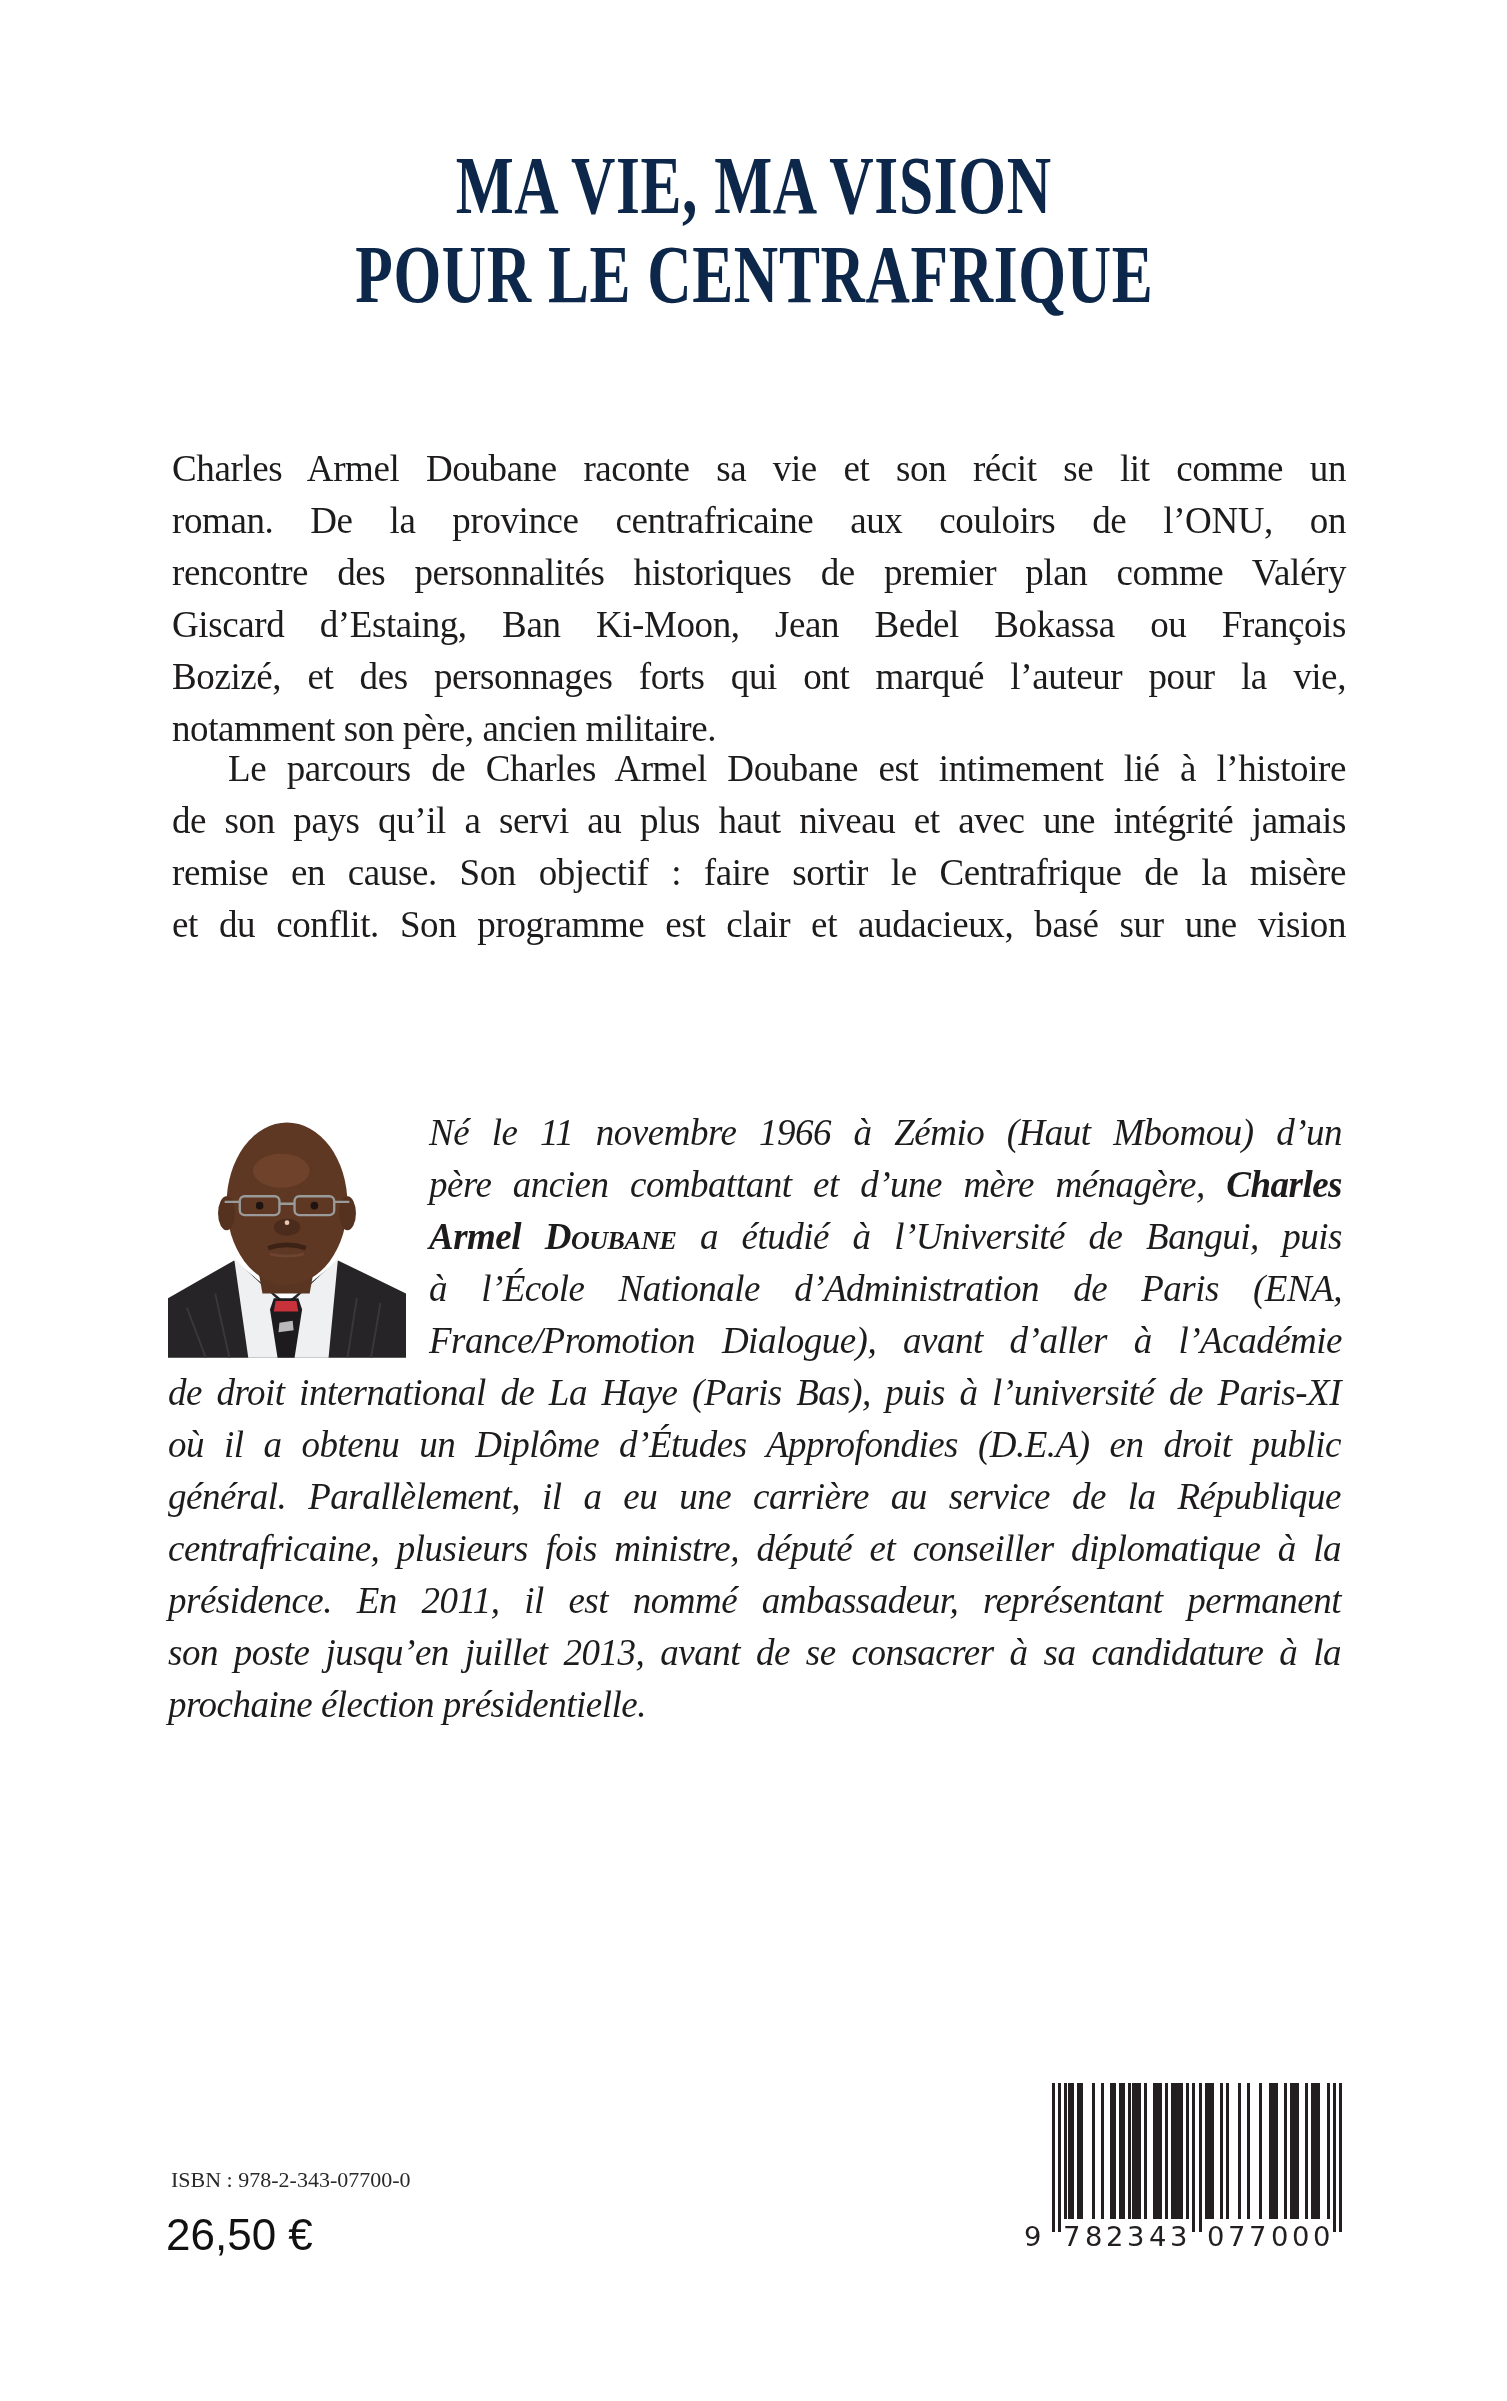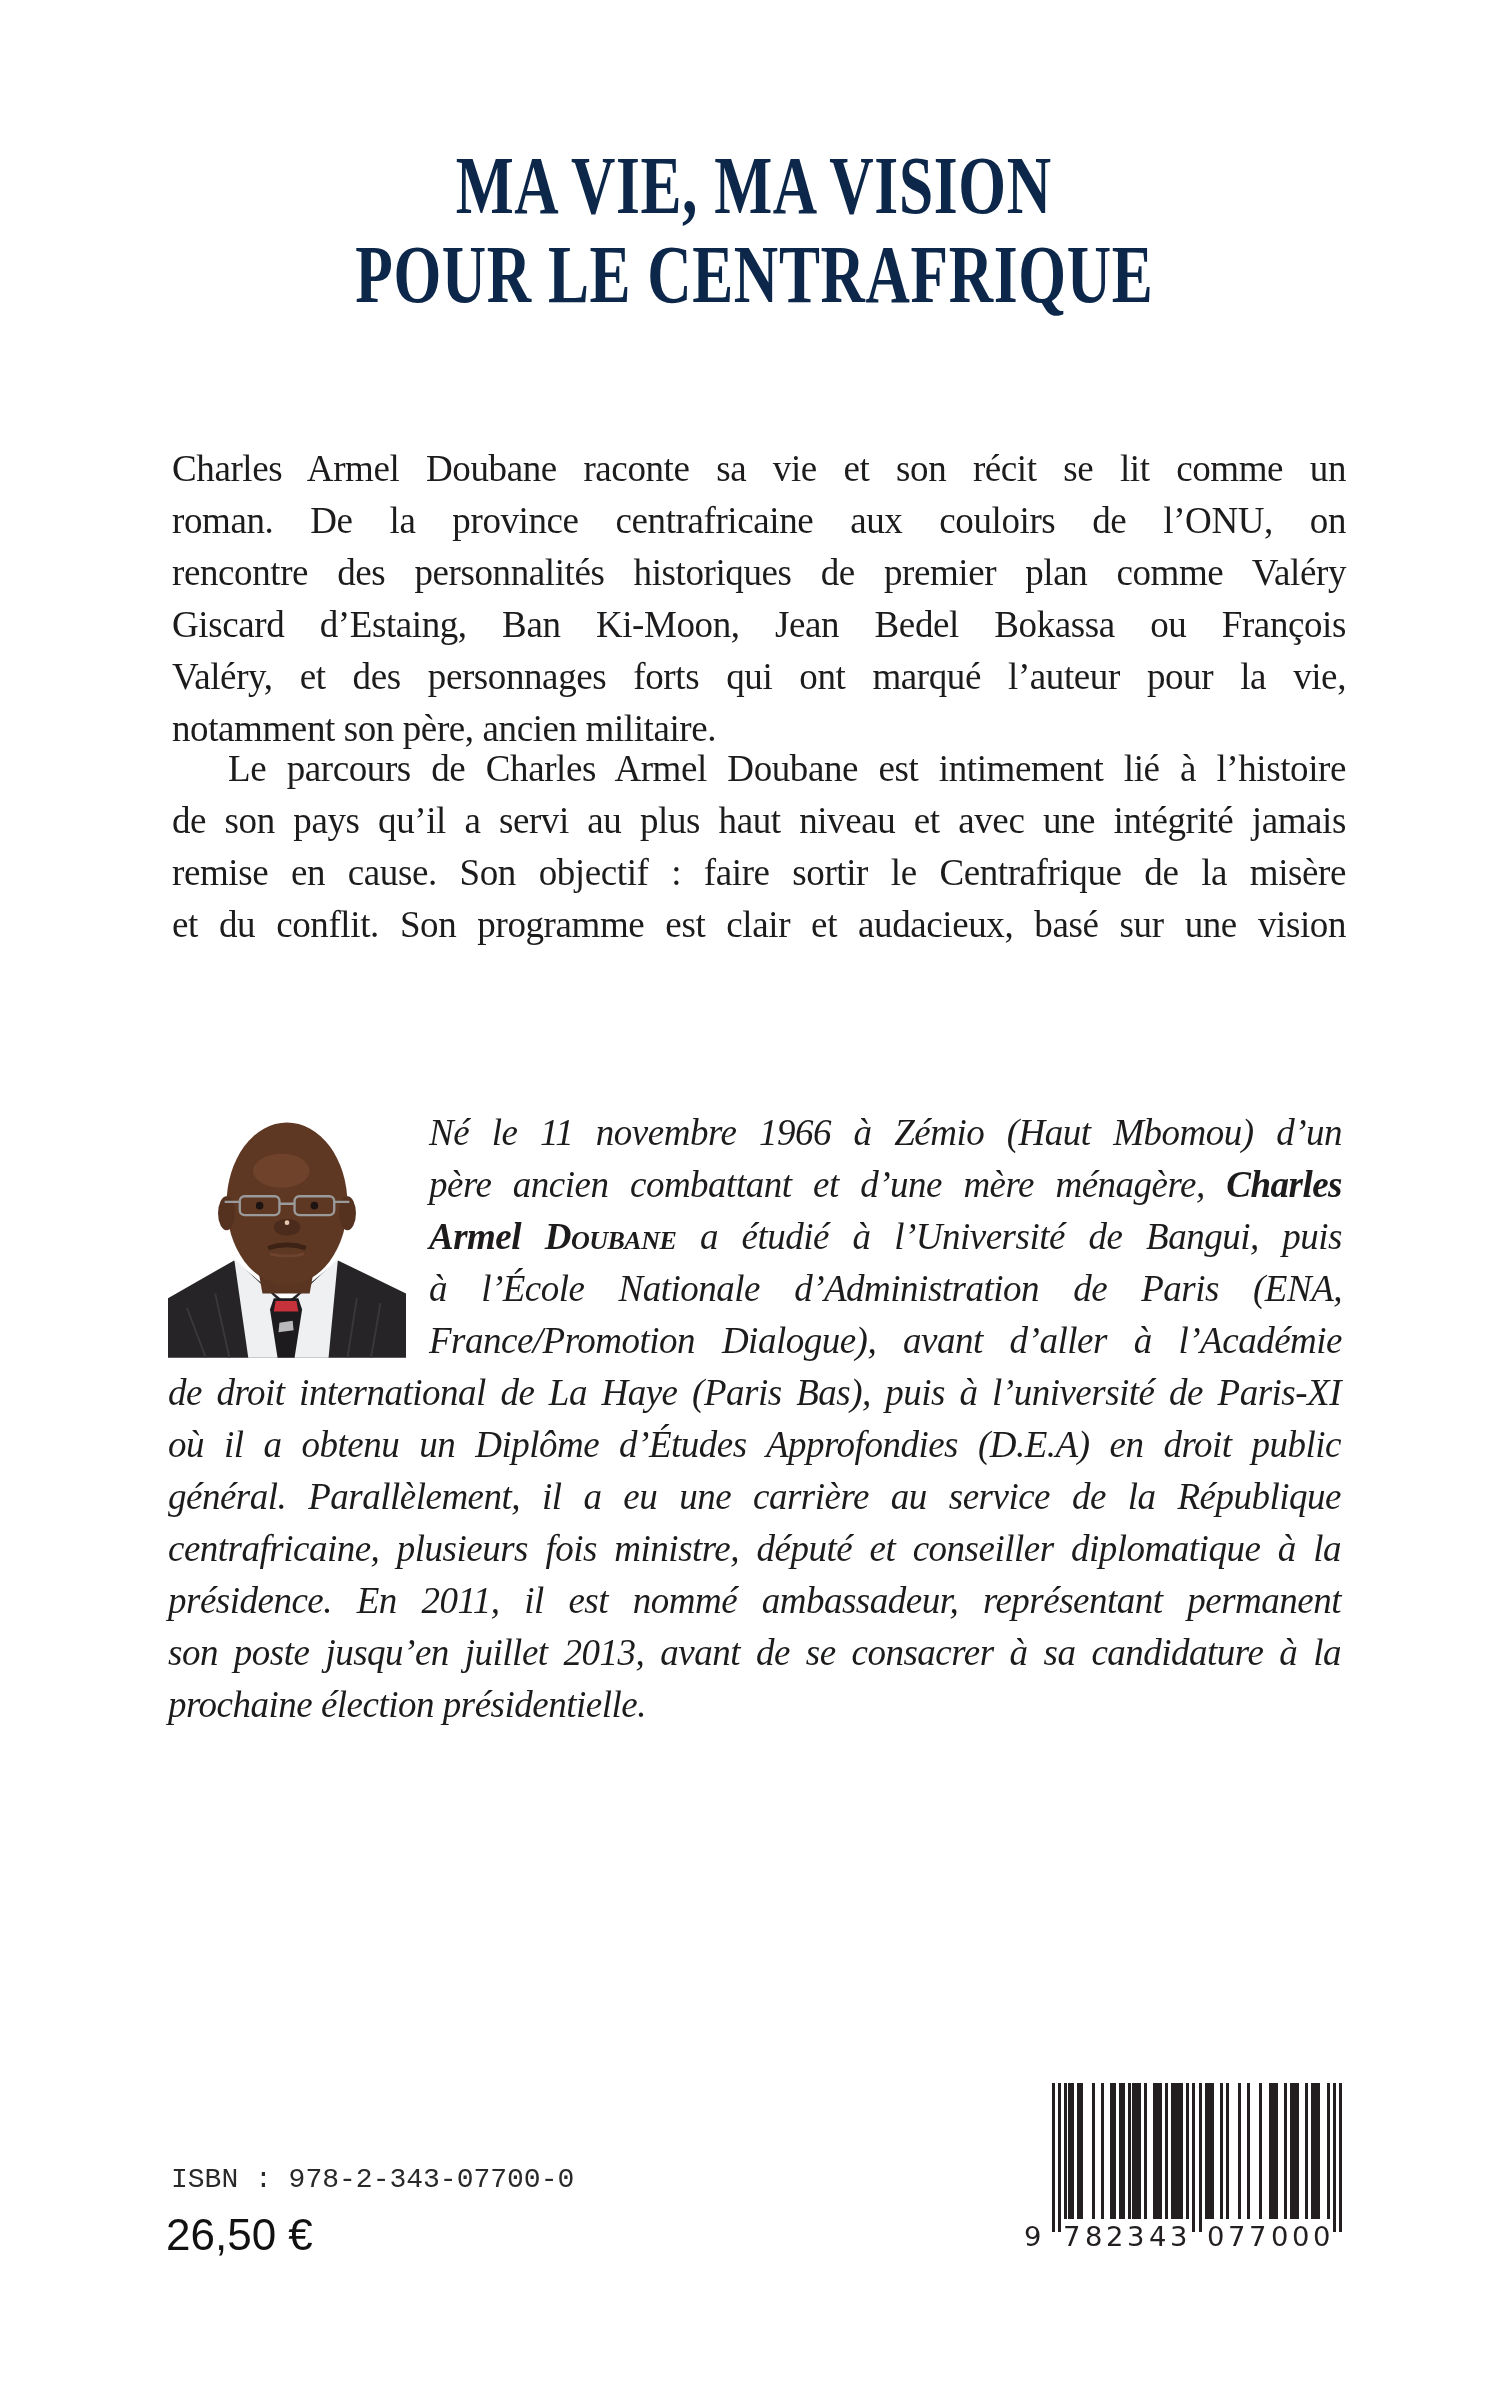--- a/index.html
+++ b/index.html
@@ -14,41 +14,41 @@
   .para { position: absolute; font-family: "Liberation Serif", serif; color: #1d1b1c; }
   .line {
     height: 52px; line-height: 52px; font-size: 37px; white-space: nowrap;
     text-align: justify; text-align-last: justify; letter-spacing: -0.4px; word-spacing: 0px;
   }
   .line.last { text-align-last: left; }
   .line.indent { padding-left: 56px; }
   .bio .line { font-style: italic; letter-spacing: -0.5px; }
   .bold { font-weight: bold; }
   .sc { font-variant: small-caps; }
-  .isbn { font-family: Liberation Mono, monospace; font-size: 28px; line-height: 38px; color: #2a2829; white-space: nowrap; }
+  .isbn { font-family: Liberation Serif, serif; font-size: 22px; line-height: 38px; color: #2a2829; white-space: nowrap; }
   .price { font-family: "Liberation Sans", sans-serif; font-size: 44px; line-height: 51px; color: #111; white-space: nowrap; }
   .photo { overflow: hidden; background: #ffffff; }
   .barcode { background: #fff; }
   .barcode .bar { position: absolute; top: 0; background: #231f20; }
   .barcode .digit { position: absolute; font-family: "DejaVu Sans", sans-serif; font-size: 27.4px; line-height: 28px; color: #231f20; }
 </style>
 </head>
 <body>
 
 <div>
   <div class="title-line" style="top:141px;"><span>MA VIE, MA VISION</span></div>
   <div class="title-line" style="top:230px;"><span>POUR LE CENTRAFRIQUE</span></div>
 </div>
 
 <div class="para" style="left:172px; top:431px; width:1174px;margin-top:12px;">
   <div class="line">Charles Armel Doubane raconte sa vie et son récit se lit comme un</div>
   <div class="line">roman. De la province centrafricaine aux couloirs de l’ONU, on</div>
   <div class="line">rencontre des personnalités historiques de premier plan comme Valéry</div>
   <div class="line">Giscard d’Estaing, Ban Ki-Moon, Jean Bedel Bokassa ou François</div>
-  <div class="line">Valéry, et des personnages forts qui ont marqué l’auteur pour la vie,</div>
+  <div class="line">Bozizé, et des personnages forts qui ont marqué l’auteur pour la vie,</div>
   <div class="line last">notamment son père, ancien militaire.</div>
 </div>
 <div class="para" style="left:172px; top:743px; width:1174px;">
   <div class="line indent">Le parcours de Charles Armel Doubane est intimement lié à l’histoire</div>
   <div class="line">de son pays qu’il a servi au plus haut niveau et avec une intégrité jamais</div>
   <div class="line">remise en cause. Son objectif : faire sortir le Centrafrique de la misère</div>
   <div class="line">et du conflit. Son programme est clair et audacieux, basé sur une vision</div>
 </div>
 
 <div class="abs photo" style="left:168px; top:1109px; width:238px; height:249px;" title="Portrait de Charles Armel Doubane">

